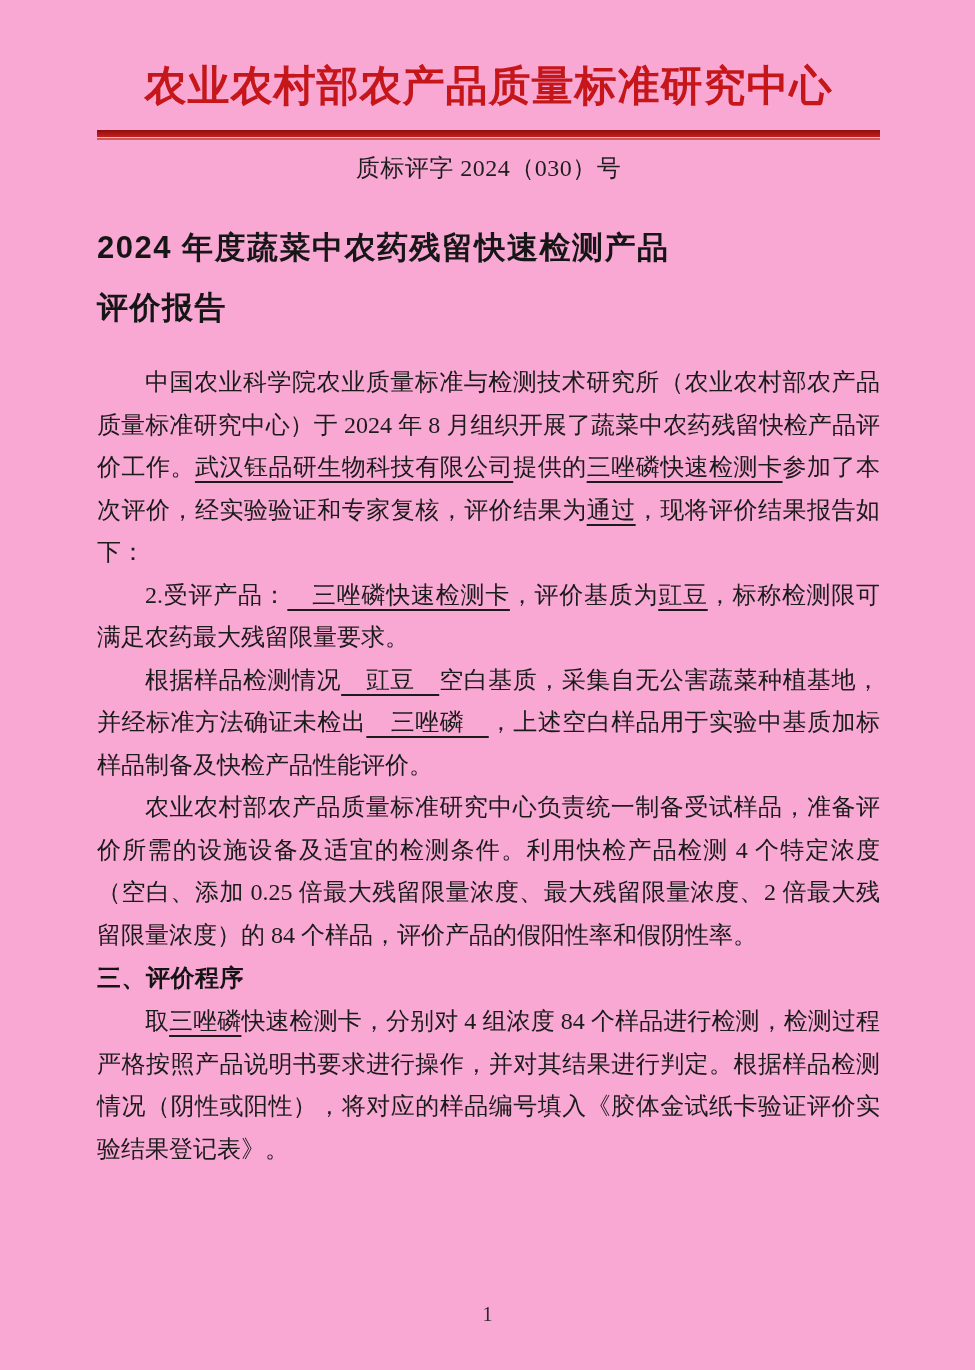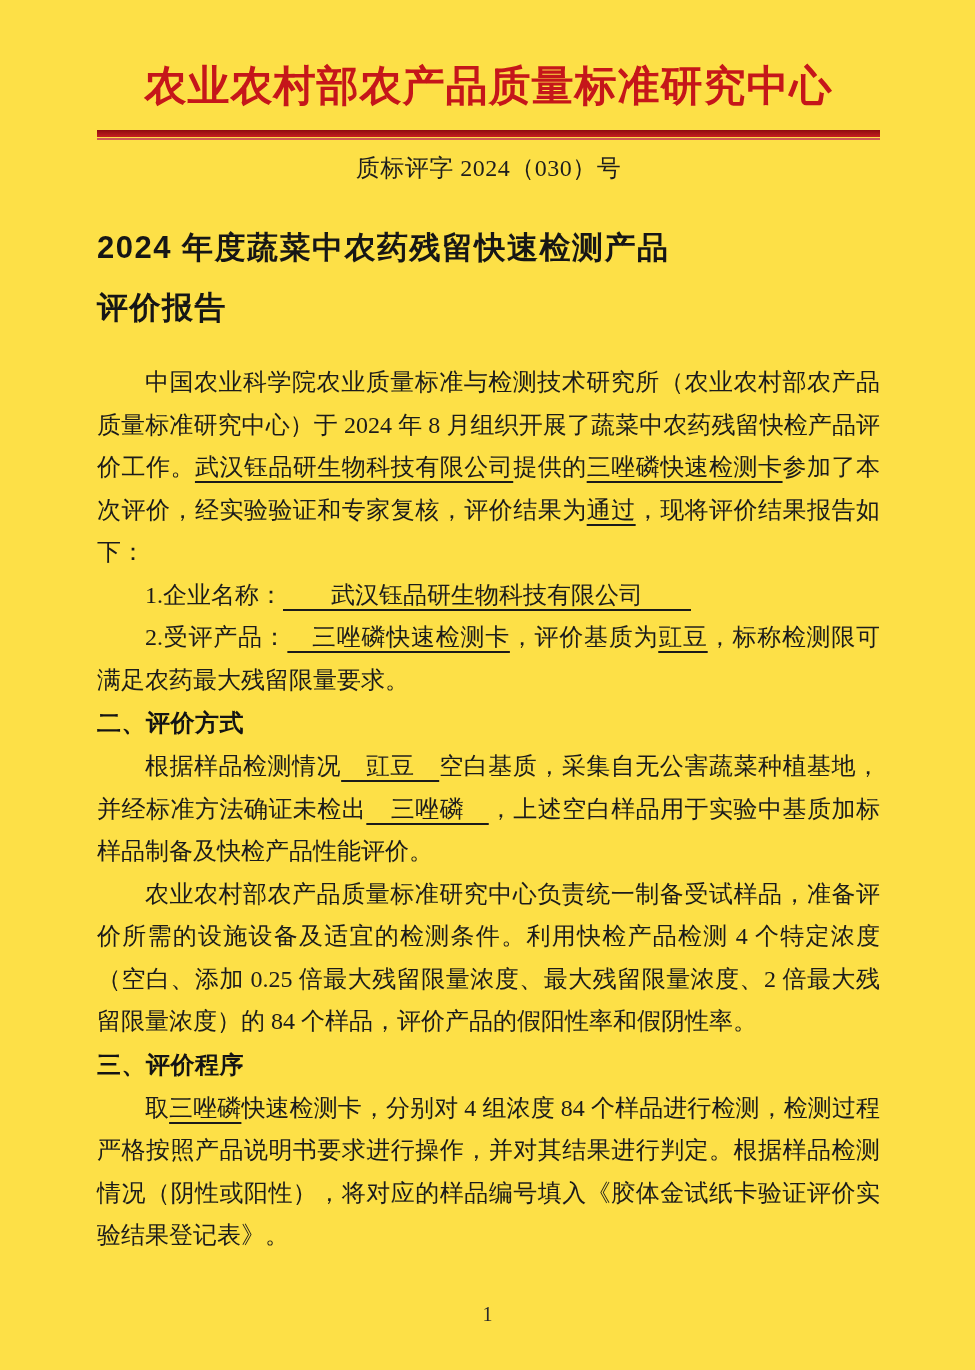--- a/index.html
+++ b/index.html
@@ -5,21 +5,21 @@
   html, body { margin: 0; padding: 0; }
   body {
     width: 975px; height: 1370px;
     background: #e9e9e9;
     font-family: "Liberation Serif", "DejaVu Serif", serif;
   }
   .page {
     position: relative;
     width: 975px; height: 1370px;
     box-sizing: border-box;
-    background: #fde047;
+    background: #f9a8d4;
     padding: 58px 95px 0 97px;
     color: #1d1d1d;
     overflow: hidden;
   }
   .org-title {
     font-family: "Liberation Serif", "DejaVu Serif", serif;
     font-size: 42px;
     font-weight: 900;
     color: #c5161a;
     text-align: center;
@@ -94,25 +94,23 @@
   <div class="doc-title">
     <div>2024 年度蔬菜中农药残留快速检测产品</div>
     <div>评价报告</div>
   </div>
 
   <div class="doc-body">
 
     <p class="para indent"><span>中国农业科学院农业质量标准与检测技术研究所（农业农村部农产品质量标准研究中心）于 2024 年 8 月组织开展了蔬菜中农药残留快检产品评价工作。</span><span class="u">武汉钰品研生物科技有限公司</span><span>提供的</span><span class="u">三唑磷快速检测卡</span><span>参加了本次评价，经实验验证和专家复核，评价结果为</span><span class="u">通过</span><span>，现将评价结果报告如下：</span></p>
 
 
-    <p class="para indent"><span>1.企业名称：</span><span class="u">　　武汉钰品研生物科技有限公司　　</span></p>
 
     <p class="para indent"><span>2.受评产品：</span><span class="u">　三唑磷快速检测卡</span><span>，评价基质为</span><span class="u">豇豆</span><span>，标称检测限可满足农药最大残留限量要求。</span></p>
 
-    <h2 class="heading">二、评价方式</h2>
 
     <p class="para indent"><span>根据样品检测情况</span><span class="u">　豇豆　</span><span>空白基质，采集自无公害蔬菜种植基地，并经标准方法确证未检出</span><span class="u">　三唑磷　</span><span>，上述空白样品用于实验中基质加标样品制备及快检产品性能评价。</span></p>
 
     <p class="para indent"><span>农业农村部农产品质量标准研究中心负责统一制备受试样品，准备评价所需的设施设备及适宜的检测条件。利用快检产品检测 4 个特定浓度（空白、添加 0.25 倍最大残留限量浓度、最大残留限量浓度、2 倍最大残留限量浓度）的 84 个样品，评价产品的假阳性率和假阴性率。</span></p>
 
     <h2 class="heading">三、评价程序</h2>
 
     <p class="para indent"><span>取</span><span class="u">三唑磷</span><span>快速检测卡，分别对 4 组浓度 84 个样品进行检测，检测过程严格按照产品说明书要求进行操作，并对其结果进行判定。根据样品检测情况（阴性或阳性），将对应的样品编号填入《胶体金试纸卡验证评价实验结果登记表》。</span></p>
 
   </div>

